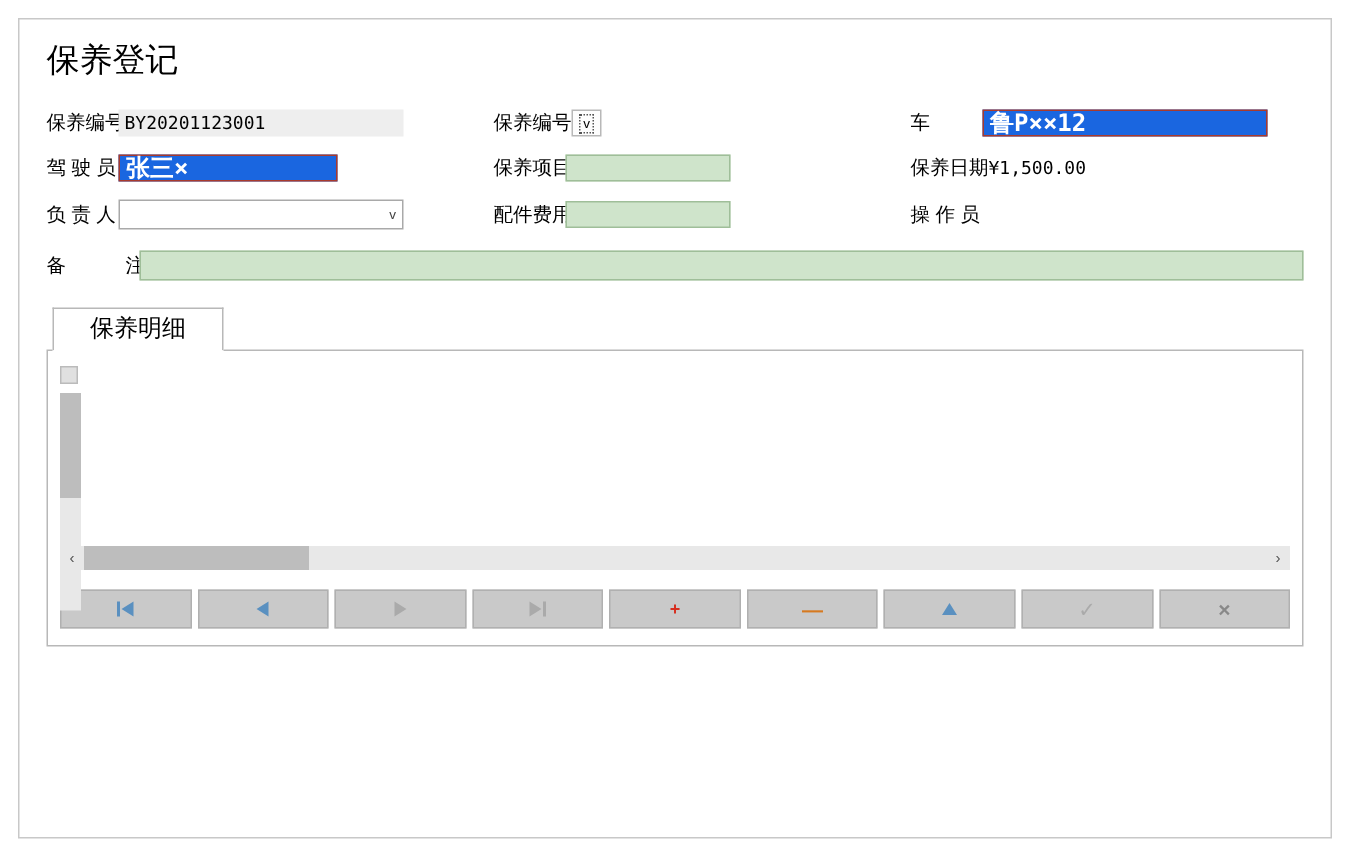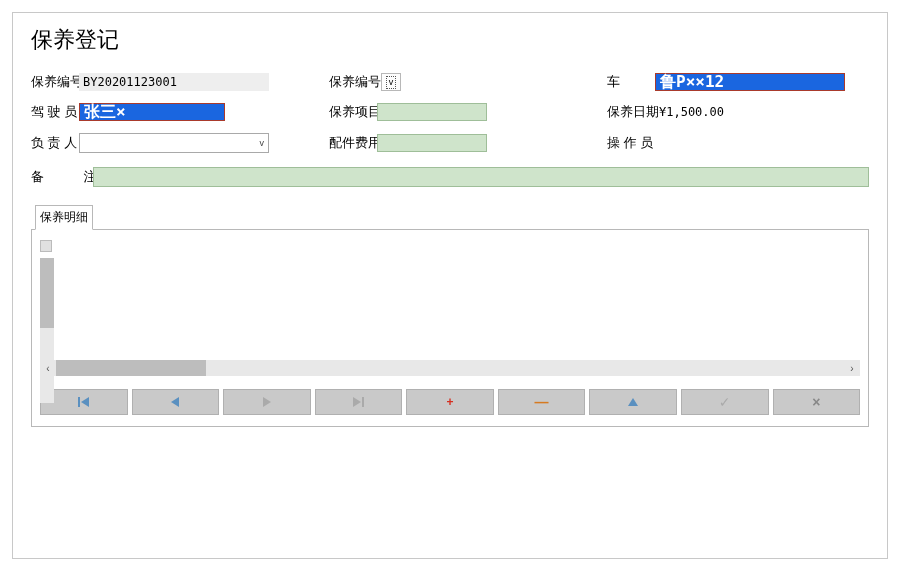--- a/index.html
+++ b/index.html
@@ -117,22 +117,22 @@
   border: 1px solid #9fbe99;
 }
 .detail-section {
   margin-top: 18px;
 }
 .tab {
   margin-left: 4px;
   display: inline-block;
   border: 1px solid #b8b8b8;
   border-bottom: 1px solid #fff;
-  padding: 3px 4px;
-  font-size: 12px;
+  padding: 3px 24px;
+  font-size: 16px;
   background: #fff;
   position: relative;
   z-index: 2;
 }
 .detail-box {
   margin-top: -1px;
   border: 1px solid #b8b8b8;
   height: 198px;
   position: relative;
   background: #fff;

